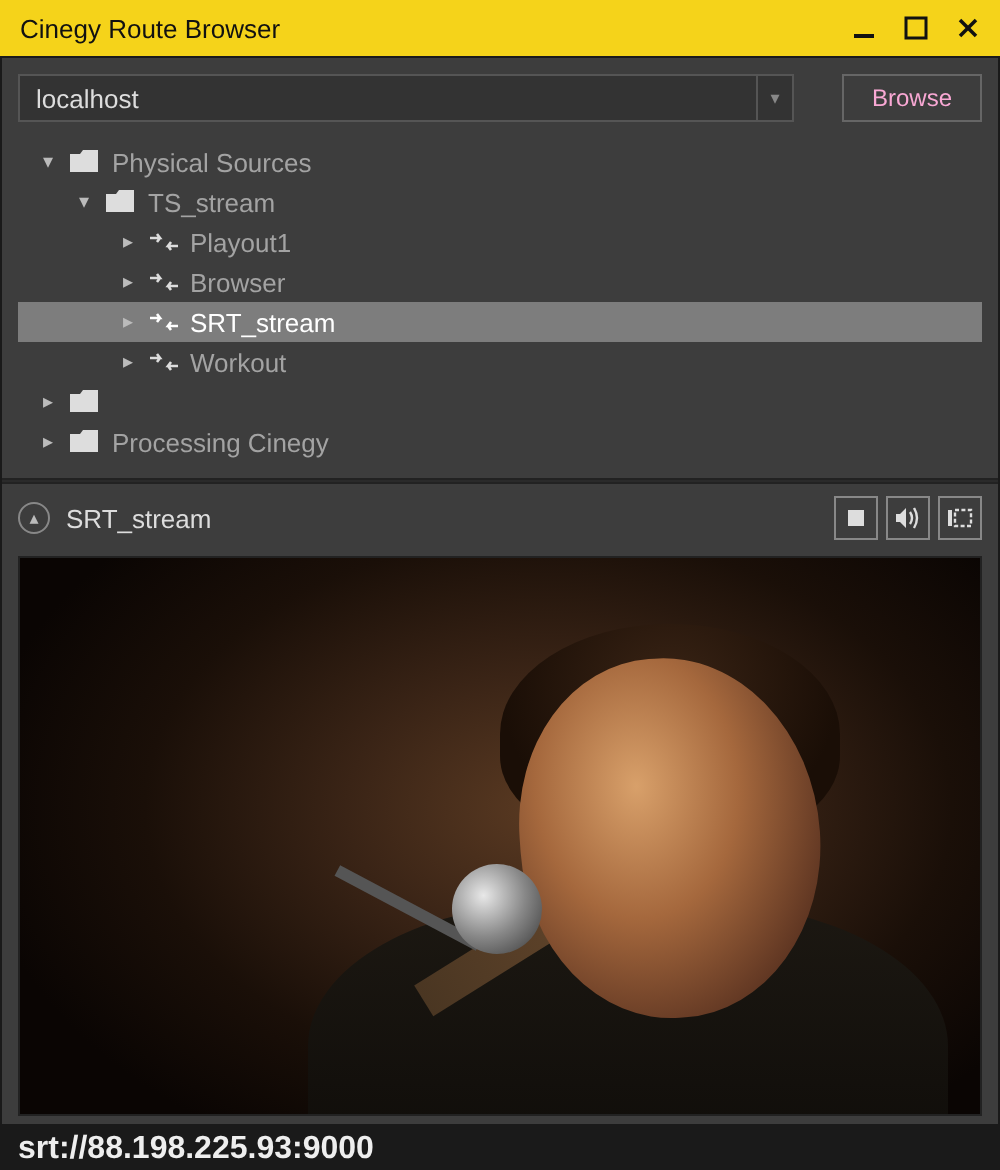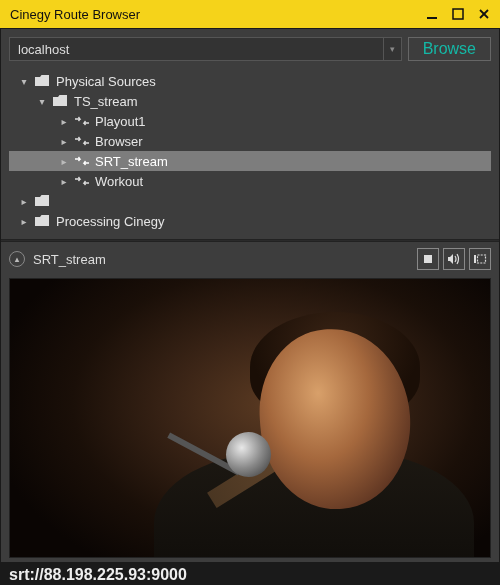--- a/index.html
+++ b/index.html
@@ -31,21 +31,21 @@
   .content {
     background: #3d3d3d;
     border: 1px solid #1a1a1a;
     margin: 0;
     height: 557px;
     display: flex;
     flex-direction: column;
   }
   .addr-row {
     display: flex;
-    gap: 6px;
+    gap: 24px;
     padding: 8px;
   }
   .addr-input-wrap {
     flex: 1;
     display: flex;
     border: 1px solid #555;
     background: #333;
   }
   .addr-input {
     flex: 1;
@@ -60,37 +60,37 @@
   .addr-drop {
     width: 18px;
     display: flex; align-items: center; justify-content: center;
     border-left: 1px solid #555;
     color: #888;
     font-size: 9px;
   }
   .browse-btn {
     background: #3d3d3d;
     border: 1px solid #666;
-    color: #14b8a6;
+    color: #f9a8d4;
     padding: 0 14px;
     height: 24px;
-    font-size: 16px;
+    font-size: 12px;
     cursor: default;
   }
   .tree {
     flex: 0 0 auto;
     padding: 2px 8px 8px 8px;
   }
   .tree-row {
     display: flex;
     align-items: center;
     height: 20px;
     gap: 6px;
     font-size: 13px;
-    color: #e5e5e5;
+    color: #a3a3a3;
   }
   .tree-row.selected {
     background: #7d7d7d;
     color: #fff;
   }
   .tree-row .expander {
     width: 10px;
     display: flex; align-items: center; justify-content: center;
     color: #bbb;
     font-size: 10px;

